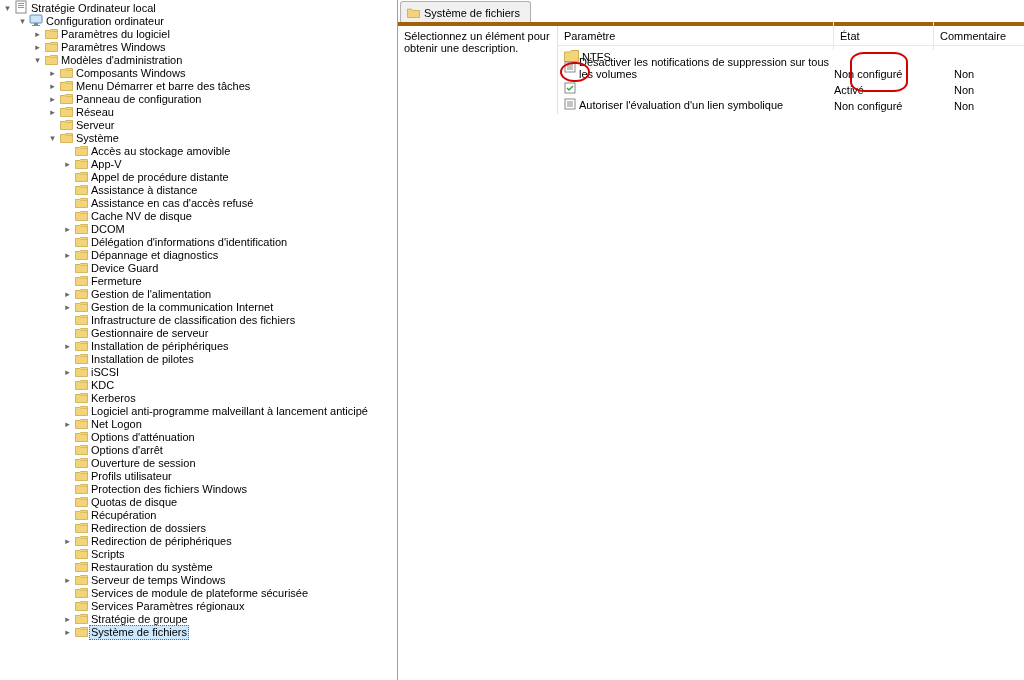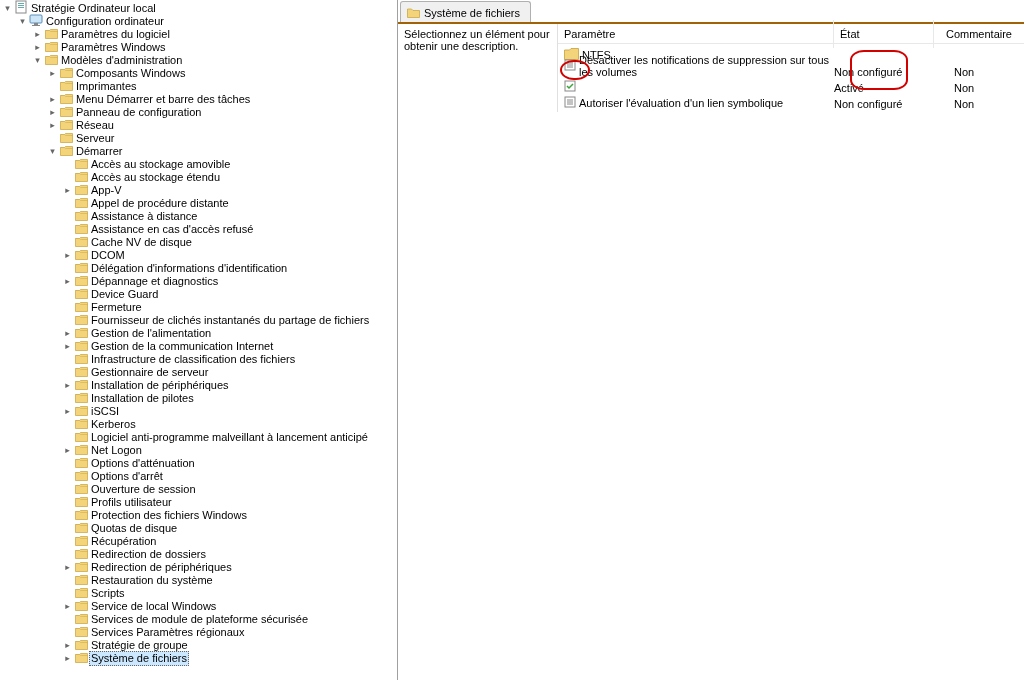--- a/index.html
+++ b/index.html
@@ -39,21 +39,21 @@
     background: #f0f0f0;
     border: 1px solid #b0b0b0;
     border-bottom: none;
     border-radius: 3px 3px 0 0;
     padding: 2px 10px 0 6px;
     display: flex;
     align-items: center;
     gap: 4px;
   }
   .right-header {
-    border-top: 2px solid #a16207;
+    border-top: 4px solid #a16207;
     display: flex;
   }
   .desc-col {
     width: 160px;
     padding: 4px 6px;
     border-right: 1px solid #e0e0e0;
   }
   .list-col {
     flex: 1;
     position: relative;
@@ -63,21 +63,21 @@
     border-bottom: 1px solid #e8e8e8;
     height: 20px;
     align-items: center;
   }
   .list-head .col {
     padding: 8px 6px;
     border-right: 1px solid #e8e8e8;
   }
   .col-param { flex: 1; }
   .col-etat { width: 100px; text-align: left; }
-  .col-comment { width: 90px; text-align: right; padding-right: 12px !important; border-right: none !important;}
+  .col-comment { width: 90px; padding-right: 12px !important; border-right: none !important;}
   .list-body { padding: 2px 0; }
   .list-row {
     display: flex;
     align-items: flex-end;
     height: 16px;
   }
   .list-row .cell-param { flex: 1; display: flex; align-items: center; gap: 3px; padding-left: 6px;}
   .list-row .cell-etat { width: 100px; }
   .list-row .cell-comment { width: 90px; text-align: left; padding-left: 20px;}
   .tree { line-height: 13px; }
@@ -173,31 +173,20 @@
         <span class="icon">
           <span class="folder-icon"><svg viewBox="0 0 13 11">
               <path class="body" d="M0.5 2.5 h4 l1 -1 h7 v9 h-12 z"></path>
               <path class="tab" d="M0.5 2.5 h4 l1 1 h7" fill="none" stroke="#c7a037" stroke-width="0.5"></path>
             </svg></span>
         </span>
         <span class="label">Composants Windows</span>
       </div>
       <div class="tree-row">
         <span class="indent" style="width:45px"></span>
-        <span class="expander"></span>
-        <span class="icon">
-          <span class="folder-icon"><svg viewBox="0 0 13 11">
-              <path class="body" d="M0.5 2.5 h4 l1 -1 h7 v9 h-12 z"></path>
-              <path class="tab" d="M0.5 2.5 h4 l1 1 h7" fill="none" stroke="#c7a037" stroke-width="0.5"></path>
-            </svg></span>
-        </span>
-        <span class="label">Imprimantes</span>
-      </div>
-      <div class="tree-row">
-        <span class="indent" style="width:45px"></span>
         <span class="expander">▸</span>
         <span class="icon">
           <span class="folder-icon"><svg viewBox="0 0 13 11">
               <path class="body" d="M0.5 2.5 h4 l1 -1 h7 v9 h-12 z"></path>
               <path class="tab" d="M0.5 2.5 h4 l1 1 h7" fill="none" stroke="#c7a037" stroke-width="0.5"></path>
             </svg></span>
         </span>
         <span class="label">Menu Démarrer et barre des tâches</span>
       </div>
       <div class="tree-row">
@@ -235,46 +224,35 @@
       </div>
       <div class="tree-row">
         <span class="indent" style="width:45px"></span>
         <span class="expander">▾</span>
         <span class="icon">
           <span class="folder-icon"><svg viewBox="0 0 13 11">
               <path class="body" d="M0.5 2.5 h4 l1 -1 h7 v9 h-12 z"></path>
               <path class="tab" d="M0.5 2.5 h4 l1 1 h7" fill="none" stroke="#c7a037" stroke-width="0.5"></path>
             </svg></span>
         </span>
-        <span class="label">Démarrer</span>
+        <span class="label">Système</span>
       </div>
       <div class="tree-row">
         <span class="indent" style="width:60px"></span>
         <span class="expander"></span>
         <span class="icon">
           <span class="folder-icon"><svg viewBox="0 0 13 11">
               <path class="body" d="M0.5 2.5 h4 l1 -1 h7 v9 h-12 z"></path>
               <path class="tab" d="M0.5 2.5 h4 l1 1 h7" fill="none" stroke="#c7a037" stroke-width="0.5"></path>
             </svg></span>
         </span>
         <span class="label">Accès au stockage amovible</span>
       </div>
       <div class="tree-row">
         <span class="indent" style="width:60px"></span>
-        <span class="expander"></span>
-        <span class="icon">
-          <span class="folder-icon"><svg viewBox="0 0 13 11">
-              <path class="body" d="M0.5 2.5 h4 l1 -1 h7 v9 h-12 z"></path>
-              <path class="tab" d="M0.5 2.5 h4 l1 1 h7" fill="none" stroke="#c7a037" stroke-width="0.5"></path>
-            </svg></span>
-        </span>
-        <span class="label">Accès au stockage étendu</span>
-      </div>
-      <div class="tree-row">
-        <span class="indent" style="width:60px"></span>
         <span class="expander">▸</span>
         <span class="icon">
           <span class="folder-icon"><svg viewBox="0 0 13 11">
               <path class="body" d="M0.5 2.5 h4 l1 -1 h7 v9 h-12 z"></path>
               <path class="tab" d="M0.5 2.5 h4 l1 1 h7" fill="none" stroke="#c7a037" stroke-width="0.5"></path>
             </svg></span>
         </span>
         <span class="label">App-V</span>
       </div>
       <div class="tree-row">
@@ -371,31 +349,20 @@
         <span class="icon">
           <span class="folder-icon"><svg viewBox="0 0 13 11">
               <path class="body" d="M0.5 2.5 h4 l1 -1 h7 v9 h-12 z"></path>
               <path class="tab" d="M0.5 2.5 h4 l1 1 h7" fill="none" stroke="#c7a037" stroke-width="0.5"></path>
             </svg></span>
         </span>
         <span class="label">Fermeture</span>
       </div>
       <div class="tree-row">
         <span class="indent" style="width:60px"></span>
-        <span class="expander"></span>
-        <span class="icon">
-          <span class="folder-icon"><svg viewBox="0 0 13 11">
-              <path class="body" d="M0.5 2.5 h4 l1 -1 h7 v9 h-12 z"></path>
-              <path class="tab" d="M0.5 2.5 h4 l1 1 h7" fill="none" stroke="#c7a037" stroke-width="0.5"></path>
-            </svg></span>
-        </span>
-        <span class="label">Fournisseur de clichés instantanés du partage de fichiers</span>
-      </div>
-      <div class="tree-row">
-        <span class="indent" style="width:60px"></span>
         <span class="expander">▸</span>
         <span class="icon">
           <span class="folder-icon"><svg viewBox="0 0 13 11">
               <path class="body" d="M0.5 2.5 h4 l1 -1 h7 v9 h-12 z"></path>
               <path class="tab" d="M0.5 2.5 h4 l1 1 h7" fill="none" stroke="#c7a037" stroke-width="0.5"></path>
             </svg></span>
         </span>
         <span class="label">Gestion de l'alimentation</span>
       </div>
       <div class="tree-row">
@@ -466,20 +433,31 @@
       </div>
       <div class="tree-row">
         <span class="indent" style="width:60px"></span>
         <span class="expander"></span>
         <span class="icon">
           <span class="folder-icon"><svg viewBox="0 0 13 11">
               <path class="body" d="M0.5 2.5 h4 l1 -1 h7 v9 h-12 z"></path>
               <path class="tab" d="M0.5 2.5 h4 l1 1 h7" fill="none" stroke="#c7a037" stroke-width="0.5"></path>
             </svg></span>
         </span>
+        <span class="label">KDC</span>
+      </div>
+      <div class="tree-row">
+        <span class="indent" style="width:60px"></span>
+        <span class="expander"></span>
+        <span class="icon">
+          <span class="folder-icon"><svg viewBox="0 0 13 11">
+              <path class="body" d="M0.5 2.5 h4 l1 -1 h7 v9 h-12 z"></path>
+              <path class="tab" d="M0.5 2.5 h4 l1 1 h7" fill="none" stroke="#c7a037" stroke-width="0.5"></path>
+            </svg></span>
+        </span>
         <span class="label">Kerberos</span>
       </div>
       <div class="tree-row">
         <span class="indent" style="width:60px"></span>
         <span class="expander"></span>
         <span class="icon">
           <span class="folder-icon"><svg viewBox="0 0 13 11">
               <path class="body" d="M0.5 2.5 h4 l1 -1 h7 v9 h-12 z"></path>
               <path class="tab" d="M0.5 2.5 h4 l1 1 h7" fill="none" stroke="#c7a037" stroke-width="0.5"></path>
             </svg></span>
@@ -598,43 +576,43 @@
       </div>
       <div class="tree-row">
         <span class="indent" style="width:60px"></span>
         <span class="expander"></span>
         <span class="icon">
           <span class="folder-icon"><svg viewBox="0 0 13 11">
               <path class="body" d="M0.5 2.5 h4 l1 -1 h7 v9 h-12 z"></path>
               <path class="tab" d="M0.5 2.5 h4 l1 1 h7" fill="none" stroke="#c7a037" stroke-width="0.5"></path>
             </svg></span>
         </span>
+        <span class="label">Scripts</span>
+      </div>
+      <div class="tree-row">
+        <span class="indent" style="width:60px"></span>
+        <span class="expander"></span>
+        <span class="icon">
+          <span class="folder-icon"><svg viewBox="0 0 13 11">
+              <path class="body" d="M0.5 2.5 h4 l1 -1 h7 v9 h-12 z"></path>
+              <path class="tab" d="M0.5 2.5 h4 l1 1 h7" fill="none" stroke="#c7a037" stroke-width="0.5"></path>
+            </svg></span>
+        </span>
         <span class="label">Restauration du système</span>
       </div>
       <div class="tree-row">
         <span class="indent" style="width:60px"></span>
-        <span class="expander"></span>
-        <span class="icon">
-          <span class="folder-icon"><svg viewBox="0 0 13 11">
-              <path class="body" d="M0.5 2.5 h4 l1 -1 h7 v9 h-12 z"></path>
-              <path class="tab" d="M0.5 2.5 h4 l1 1 h7" fill="none" stroke="#c7a037" stroke-width="0.5"></path>
-            </svg></span>
-        </span>
-        <span class="label">Scripts</span>
-      </div>
-      <div class="tree-row">
-        <span class="indent" style="width:60px"></span>
-        <span class="expander">▸</span>
-        <span class="icon">
-          <span class="folder-icon"><svg viewBox="0 0 13 11">
-              <path class="body" d="M0.5 2.5 h4 l1 -1 h7 v9 h-12 z"></path>
-              <path class="tab" d="M0.5 2.5 h4 l1 1 h7" fill="none" stroke="#c7a037" stroke-width="0.5"></path>
-            </svg></span>
-        </span>
-        <span class="label">Service de local Windows</span>
+        <span class="expander">▸</span>
+        <span class="icon">
+          <span class="folder-icon"><svg viewBox="0 0 13 11">
+              <path class="body" d="M0.5 2.5 h4 l1 -1 h7 v9 h-12 z"></path>
+              <path class="tab" d="M0.5 2.5 h4 l1 1 h7" fill="none" stroke="#c7a037" stroke-width="0.5"></path>
+            </svg></span>
+        </span>
+        <span class="label">Serveur de temps Windows</span>
       </div>
       <div class="tree-row">
         <span class="indent" style="width:60px"></span>
         <span class="expander"></span>
         <span class="icon">
           <span class="folder-icon"><svg viewBox="0 0 13 11">
               <path class="body" d="M0.5 2.5 h4 l1 -1 h7 v9 h-12 z"></path>
               <path class="tab" d="M0.5 2.5 h4 l1 1 h7" fill="none" stroke="#c7a037" stroke-width="0.5"></path>
             </svg></span>
         </span>

